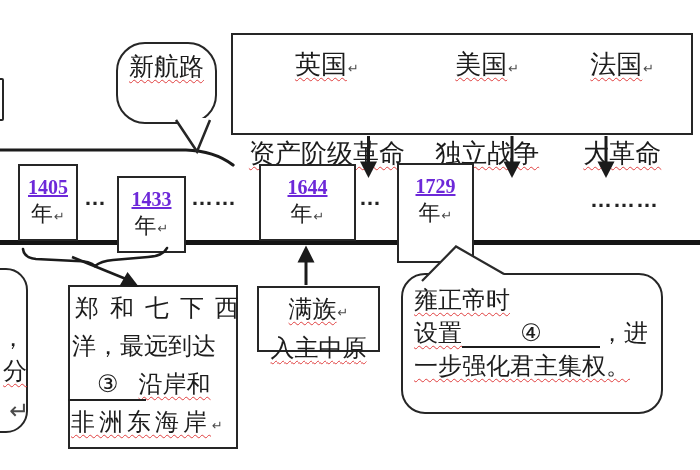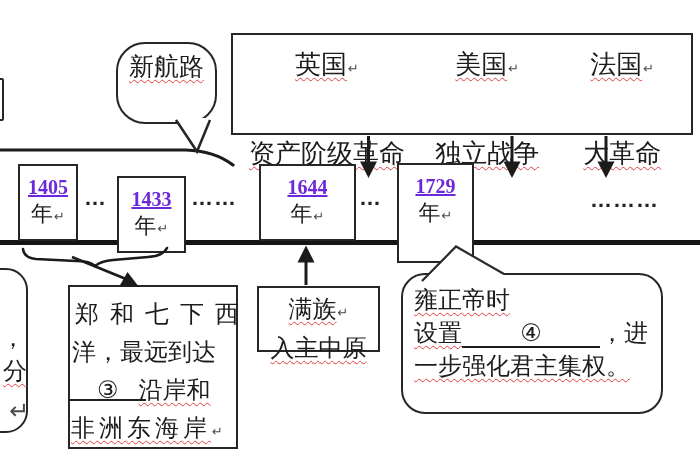--- a/index.html
+++ b/index.html
@@ -23,21 +23,21 @@
   
   #new-route-bubble{left:116px;top:42px;width:101px;height:82px;text-align:center;padding-top:5px;}
   #new-route-bubble .bl{font-size:25px;line-height:35px;}
   
   .yearbox{text-align:center;}
   .yr{font-family:"Liberation Serif","DejaVu Serif",serif;font-weight:700;font-size:20px;color:#6d28d9;margin-top:8px;line-height:26px;text-decoration:underline;}
   .yu{font-size:22px;line-height:28px;color:#1c1c1c;}
   .dots{position:absolute;font-weight:700;font-size:22px;letter-spacing:1px;color:#222;}
   #main-timeline{position:absolute;left:0;top:240px;width:700px;height:5px;background:#151515;}
   
-  #zhenghe-box{left:68px;top:285px;width:170px;height:164px;padding-top:8px;}
+  #zhenghe-box{left:68px;top:285px;width:170px;height:164px;padding-top:2px;}
   #zhenghe-box .zl{font-size:24px;line-height:38px;white-space:nowrap;}
   #zh-l1{letter-spacing:11px;padding-left:5px;}
   #zh-l2{letter-spacing:0px;padding-left:2px;}
   #zh-l3{padding-left:27px;display:flex;gap:20px;}
   #zh-l4{letter-spacing:4px;padding-left:1px;}
   #zh-blank{position:absolute;left:-2px;top:112px;width:78px;height:0;border-top:2.5px solid #202020;}
   
   #manzu-box{left:257px;top:286px;width:123px;height:66px;text-align:center;padding-top:3px;}
   #manzu-box .ml{font-size:24px;line-height:35px;white-space:nowrap;}
   

